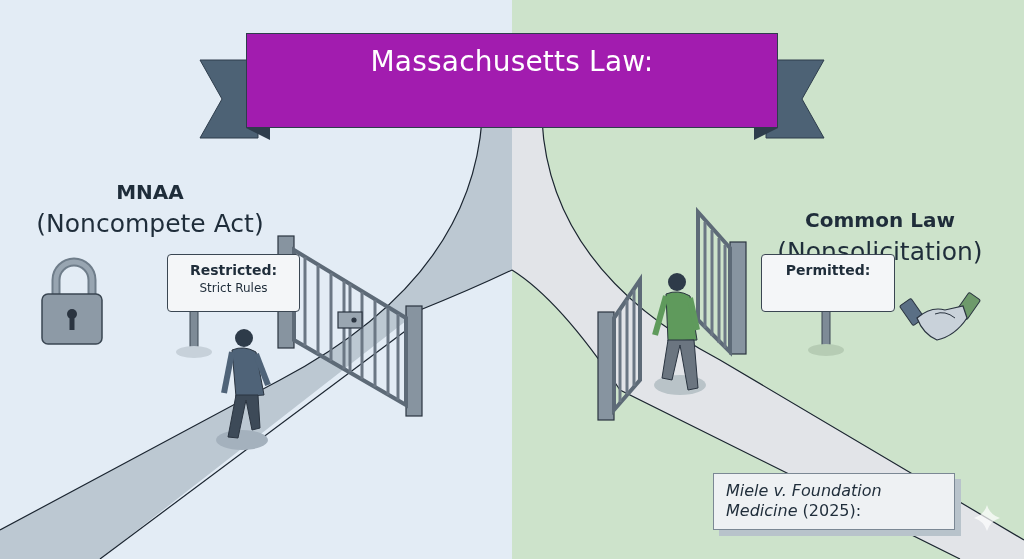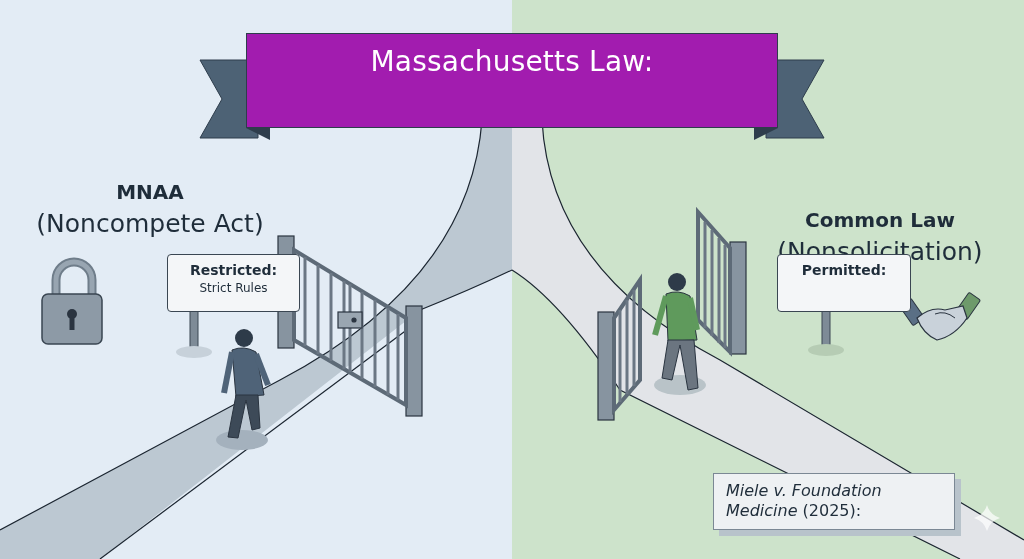--- a/index.html
+++ b/index.html
@@ -137,19 +137,19 @@
 <div class="heading" style="left:760px;top:176px;width:240px;margin-top:28px;">
   <div class="t1">Common Law</div>
   <div class="t2">(Nonsolicitation)</div>
 </div>
 
 <div class="sign" style="left:129px;top:254px;width:133px;height:58px;margin-left:38px;">
   <div class="b">Restricted:</div>
   <div class="n">Strict Rules</div>
 </div>
 
-<div class="sign" style="left:777px;top:254px;width:134px;height:58px;">
+<div class="sign" style="left:761px;top:254px;width:134px;height:58px;">
   <div class="b">Permitted:</div>
 </div>
 
 <div class="case">
   <div><i>Miele v. Foundation Medicine</i><span> (2025):</span></div>
 </div>
 
 </body></html>

